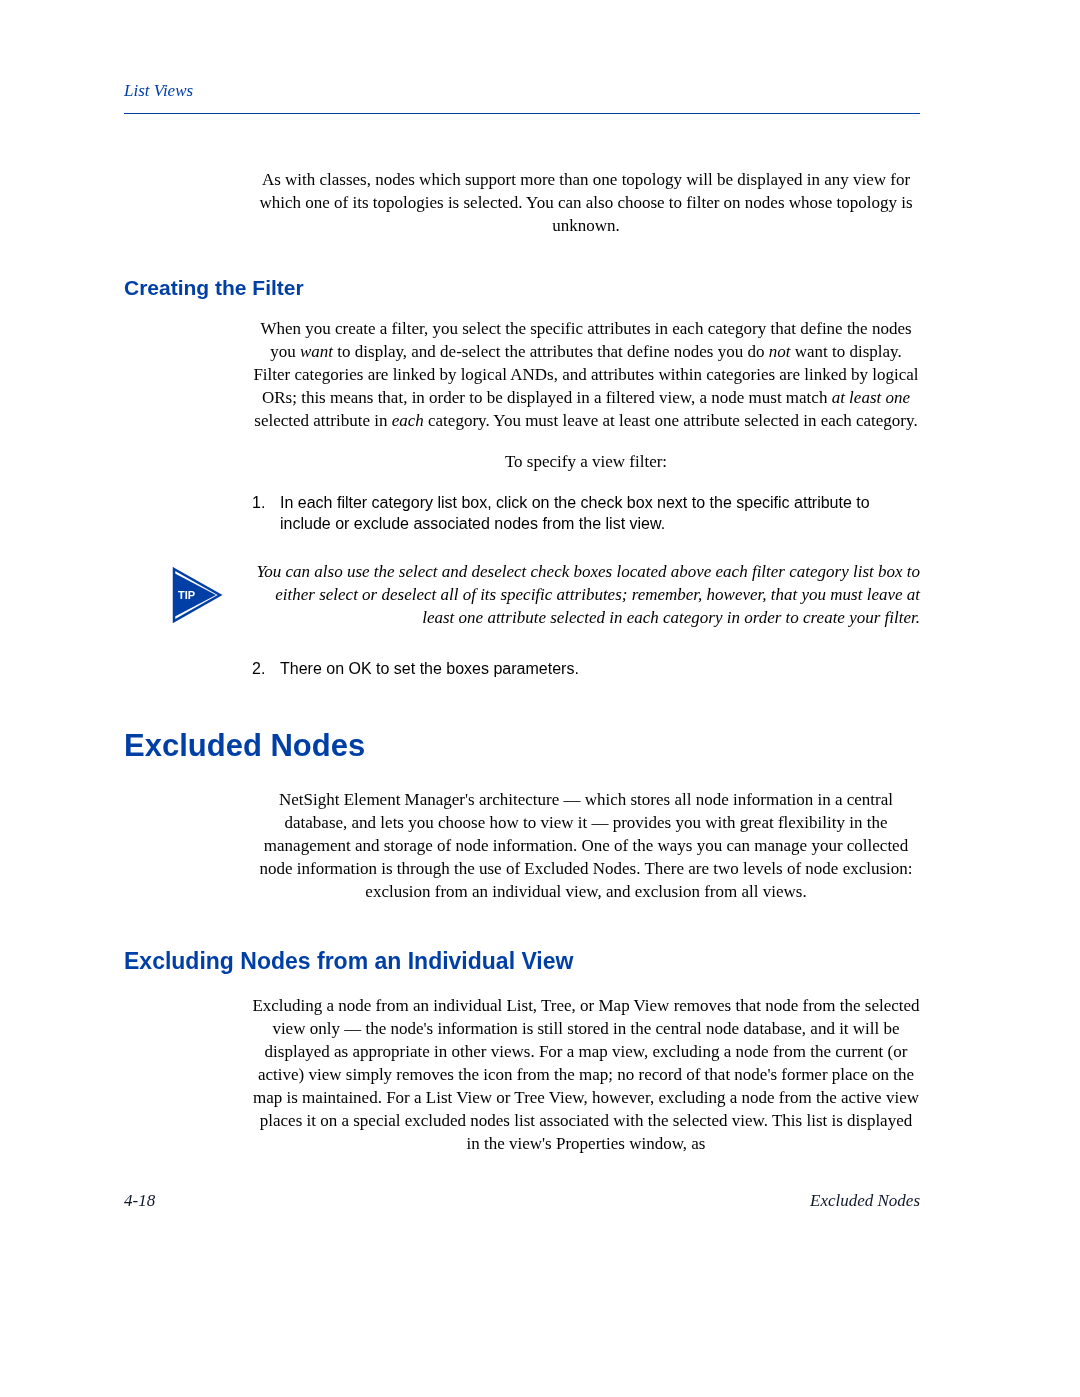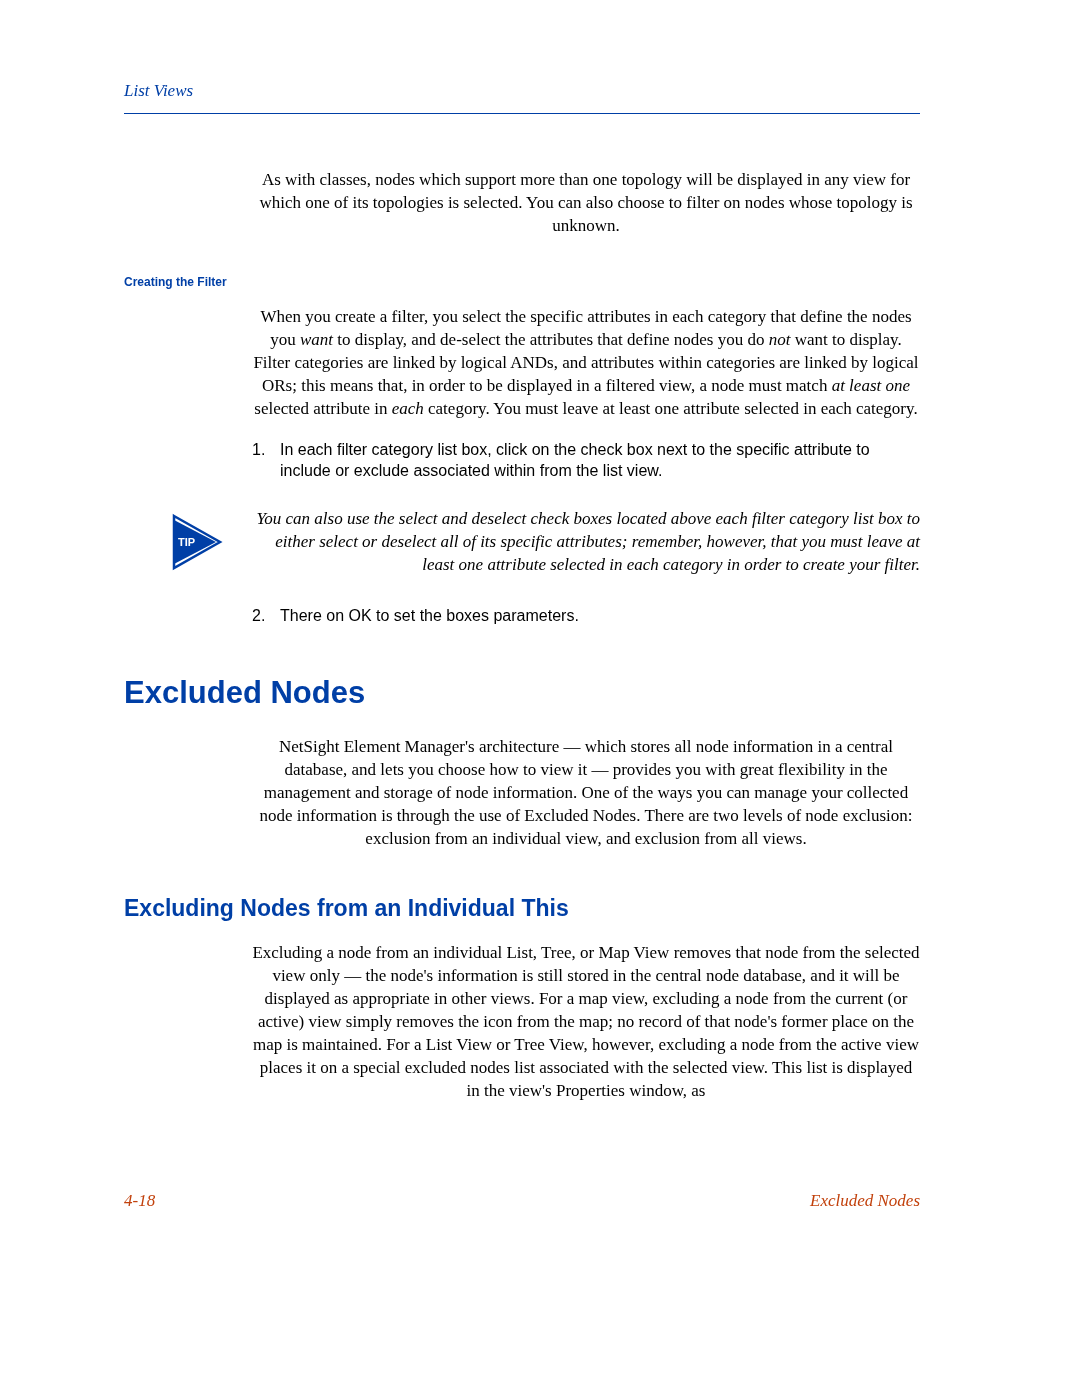--- a/index.html
+++ b/index.html
@@ -33,21 +33,21 @@
     margin-left: 128px;
   }
   .para {
     margin: 0 0 18px 0;
     text-align: center;
   }
   .subheading {
     font-family: Arial, Helvetica, sans-serif;
     font-weight: bold;
     color: #003fa6;
-    font-size: 12px;
+    font-size: 21px;
     margin: 36px 0 16px 0;
   }
   .sans {
     font-family: Arial, Helvetica, sans-serif;
     font-size: 16px;
   }
   ol.steps {
     margin: 0 0 18px 0;
     padding-left: 0;
     list-style: none;
@@ -87,21 +87,21 @@
     color: #003fa6;
     font-size: 23px;
     margin: 42px 0 18px 0;
   }
   .footer {
     position: absolute;
     bottom: 34px;
     left: 124px;
     right: 160px;
     font-style: italic;
-    color: #c2410c;
+    color: #0f172a;
     font-size: 17px;
     display: flex;
     justify-content: space-between;
   }
   .bold { font-weight: normal; }
   .italic { font-style: italic; }
 </style>
 </head>
 <body>
 
@@ -114,25 +114,26 @@
     <p class="para">As with classes, nodes which support more than one topology will be displayed in any view for which one of its topologies is selected. You can also choose to filter on nodes whose topology is unknown.</p>
   </div>
 
   <div class="subheading">Creating the Filter</div>
 
   <div class="body-indent">
     <p class="para">
       <span>When you create a filter, you select the specific attributes in each category that define the nodes you </span><span class="italic">want</span><span> to display, and de-select the attributes that define nodes you do </span><span class="italic">not</span><span> want to display. Filter categories are linked by logical ANDs, and attributes within categories are linked by logical ORs; this means that, in order to be displayed in a filtered view, a node must match </span><span class="italic">at least one</span><span> selected attribute in </span><span class="italic">each</span><span> category. You must leave at least one attribute selected in each category.</span>
     </p>
 
+    <p class="para">To specify a view filter:</p>
 
     <ol class="steps">
       <li>
         <span class="num sans">1.</span>
-        <span class="sans">In each filter category list box, click on the check box next to the specific attribute to include or exclude associated within from the list view.</span>
+        <span class="sans">In each filter category list box, click on the check box next to the specific attribute to include or exclude associated nodes from the list view.</span>
       </li>
     </ol>
   </div>
 
   <div class="tip-block">
     <span class="tip-icon">
       <svg width="54" height="60" viewBox="0 0 54 60">
         <polygon points="4,4 50,30 4,56" fill="none" stroke="#003fa6" stroke-width="2.5"></polygon>
         <polygon points="4,8 46,30 4,52" fill="#003fa6"></polygon>
         <text x="8" y="34" fill="#ffffff" font-family="Arial, Helvetica, sans-serif" font-size="11" font-weight="bold">TIP</text>
@@ -152,21 +153,21 @@
     </ol>
 
   </div>
 
   <div class="h1heading">Excluded Nodes</div>
 
   <div class="body-indent">
     <p class="para">NetSight Element Manager's architecture — which stores all node information in a central database, and lets you choose how to view it — provides you with great flexibility in the management and storage of node information. One of the ways you can manage your collected node information is through the use of Excluded Nodes. There are two levels of node exclusion: exclusion from an individual view, and exclusion from all views.</p>
   </div>
 
-  <div class="h2heading">Excluding Nodes from an Individual This</div>
+  <div class="h2heading">Excluding Nodes from an Individual View</div>
 
   <div class="body-indent">
     <p class="para">Excluding a node from an individual List, Tree, or Map View removes that node from the selected view only — the node's information is still stored in the central node database, and it will be displayed as appropriate in other views. For a map view, excluding a node from the current (or active) view simply removes the icon from the map; no record of that node's former place on the map is maintained. For a List View or Tree View, however, excluding a node from the active view places it on a special excluded nodes list associated with the selected view. This list is displayed in the view's Properties window, as</p>
   </div>
 
   <div class="footer">
     <span>4-18</span>
     <span>Excluded Nodes</span>
   </div>
 

